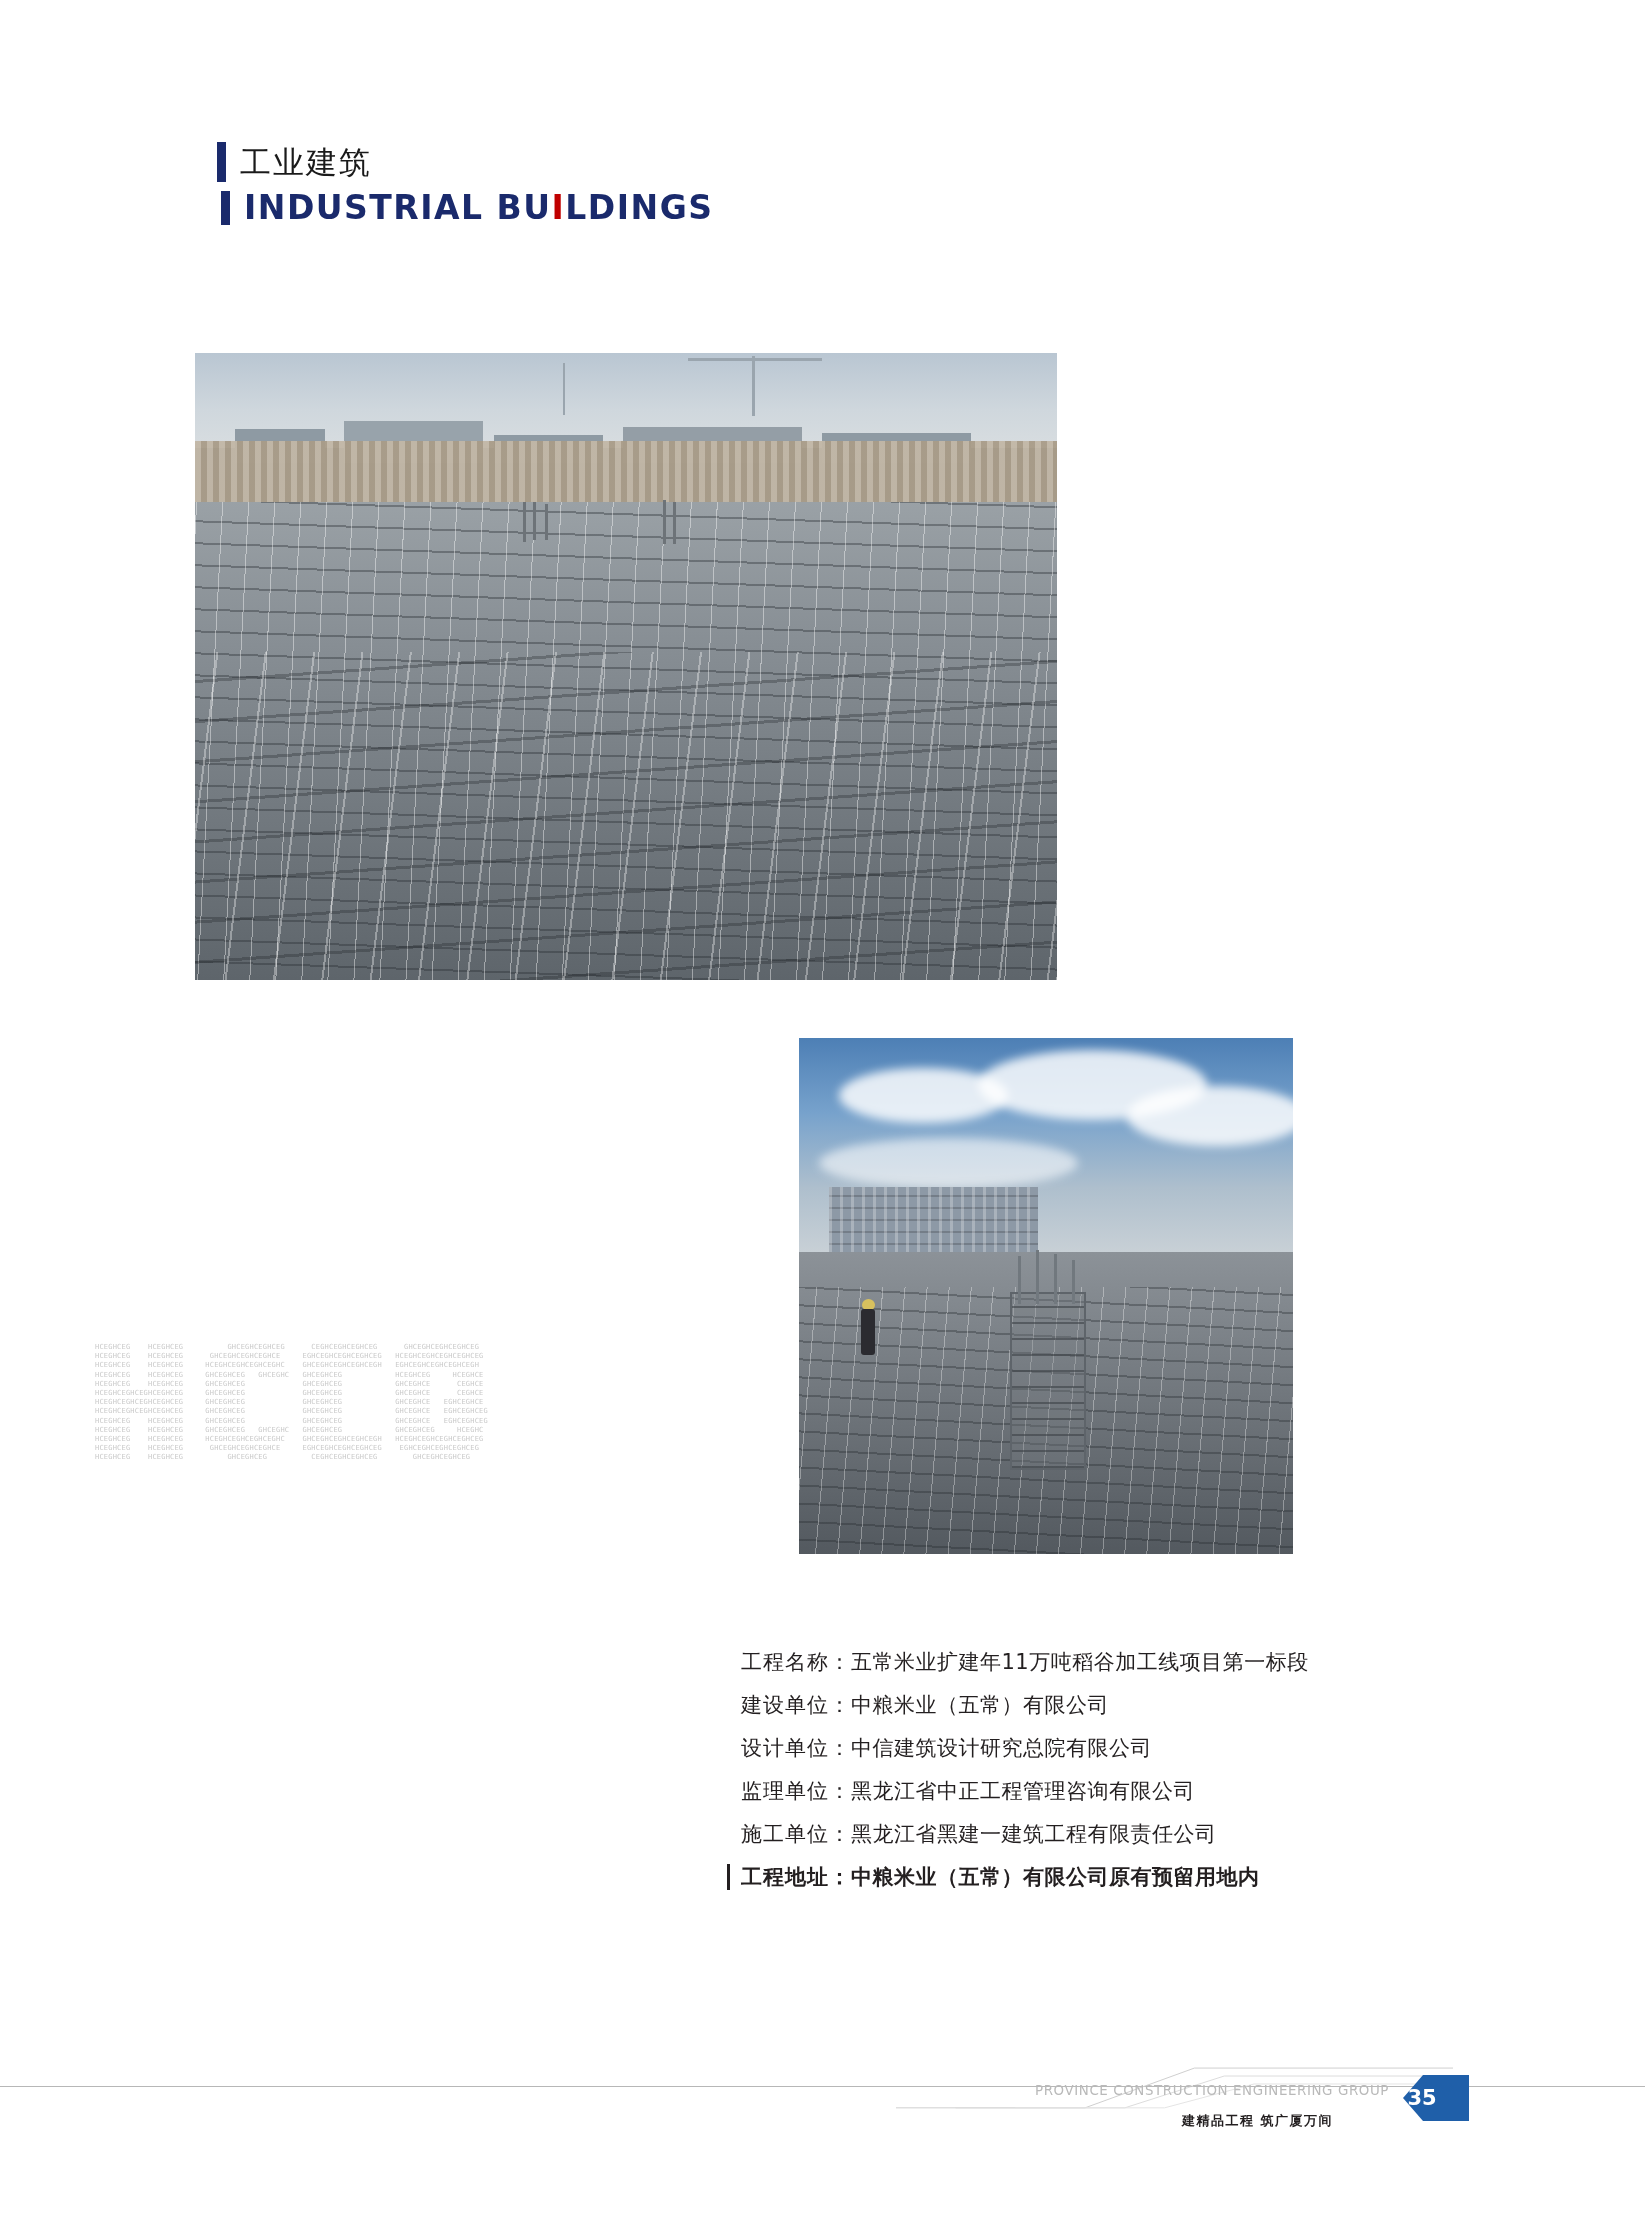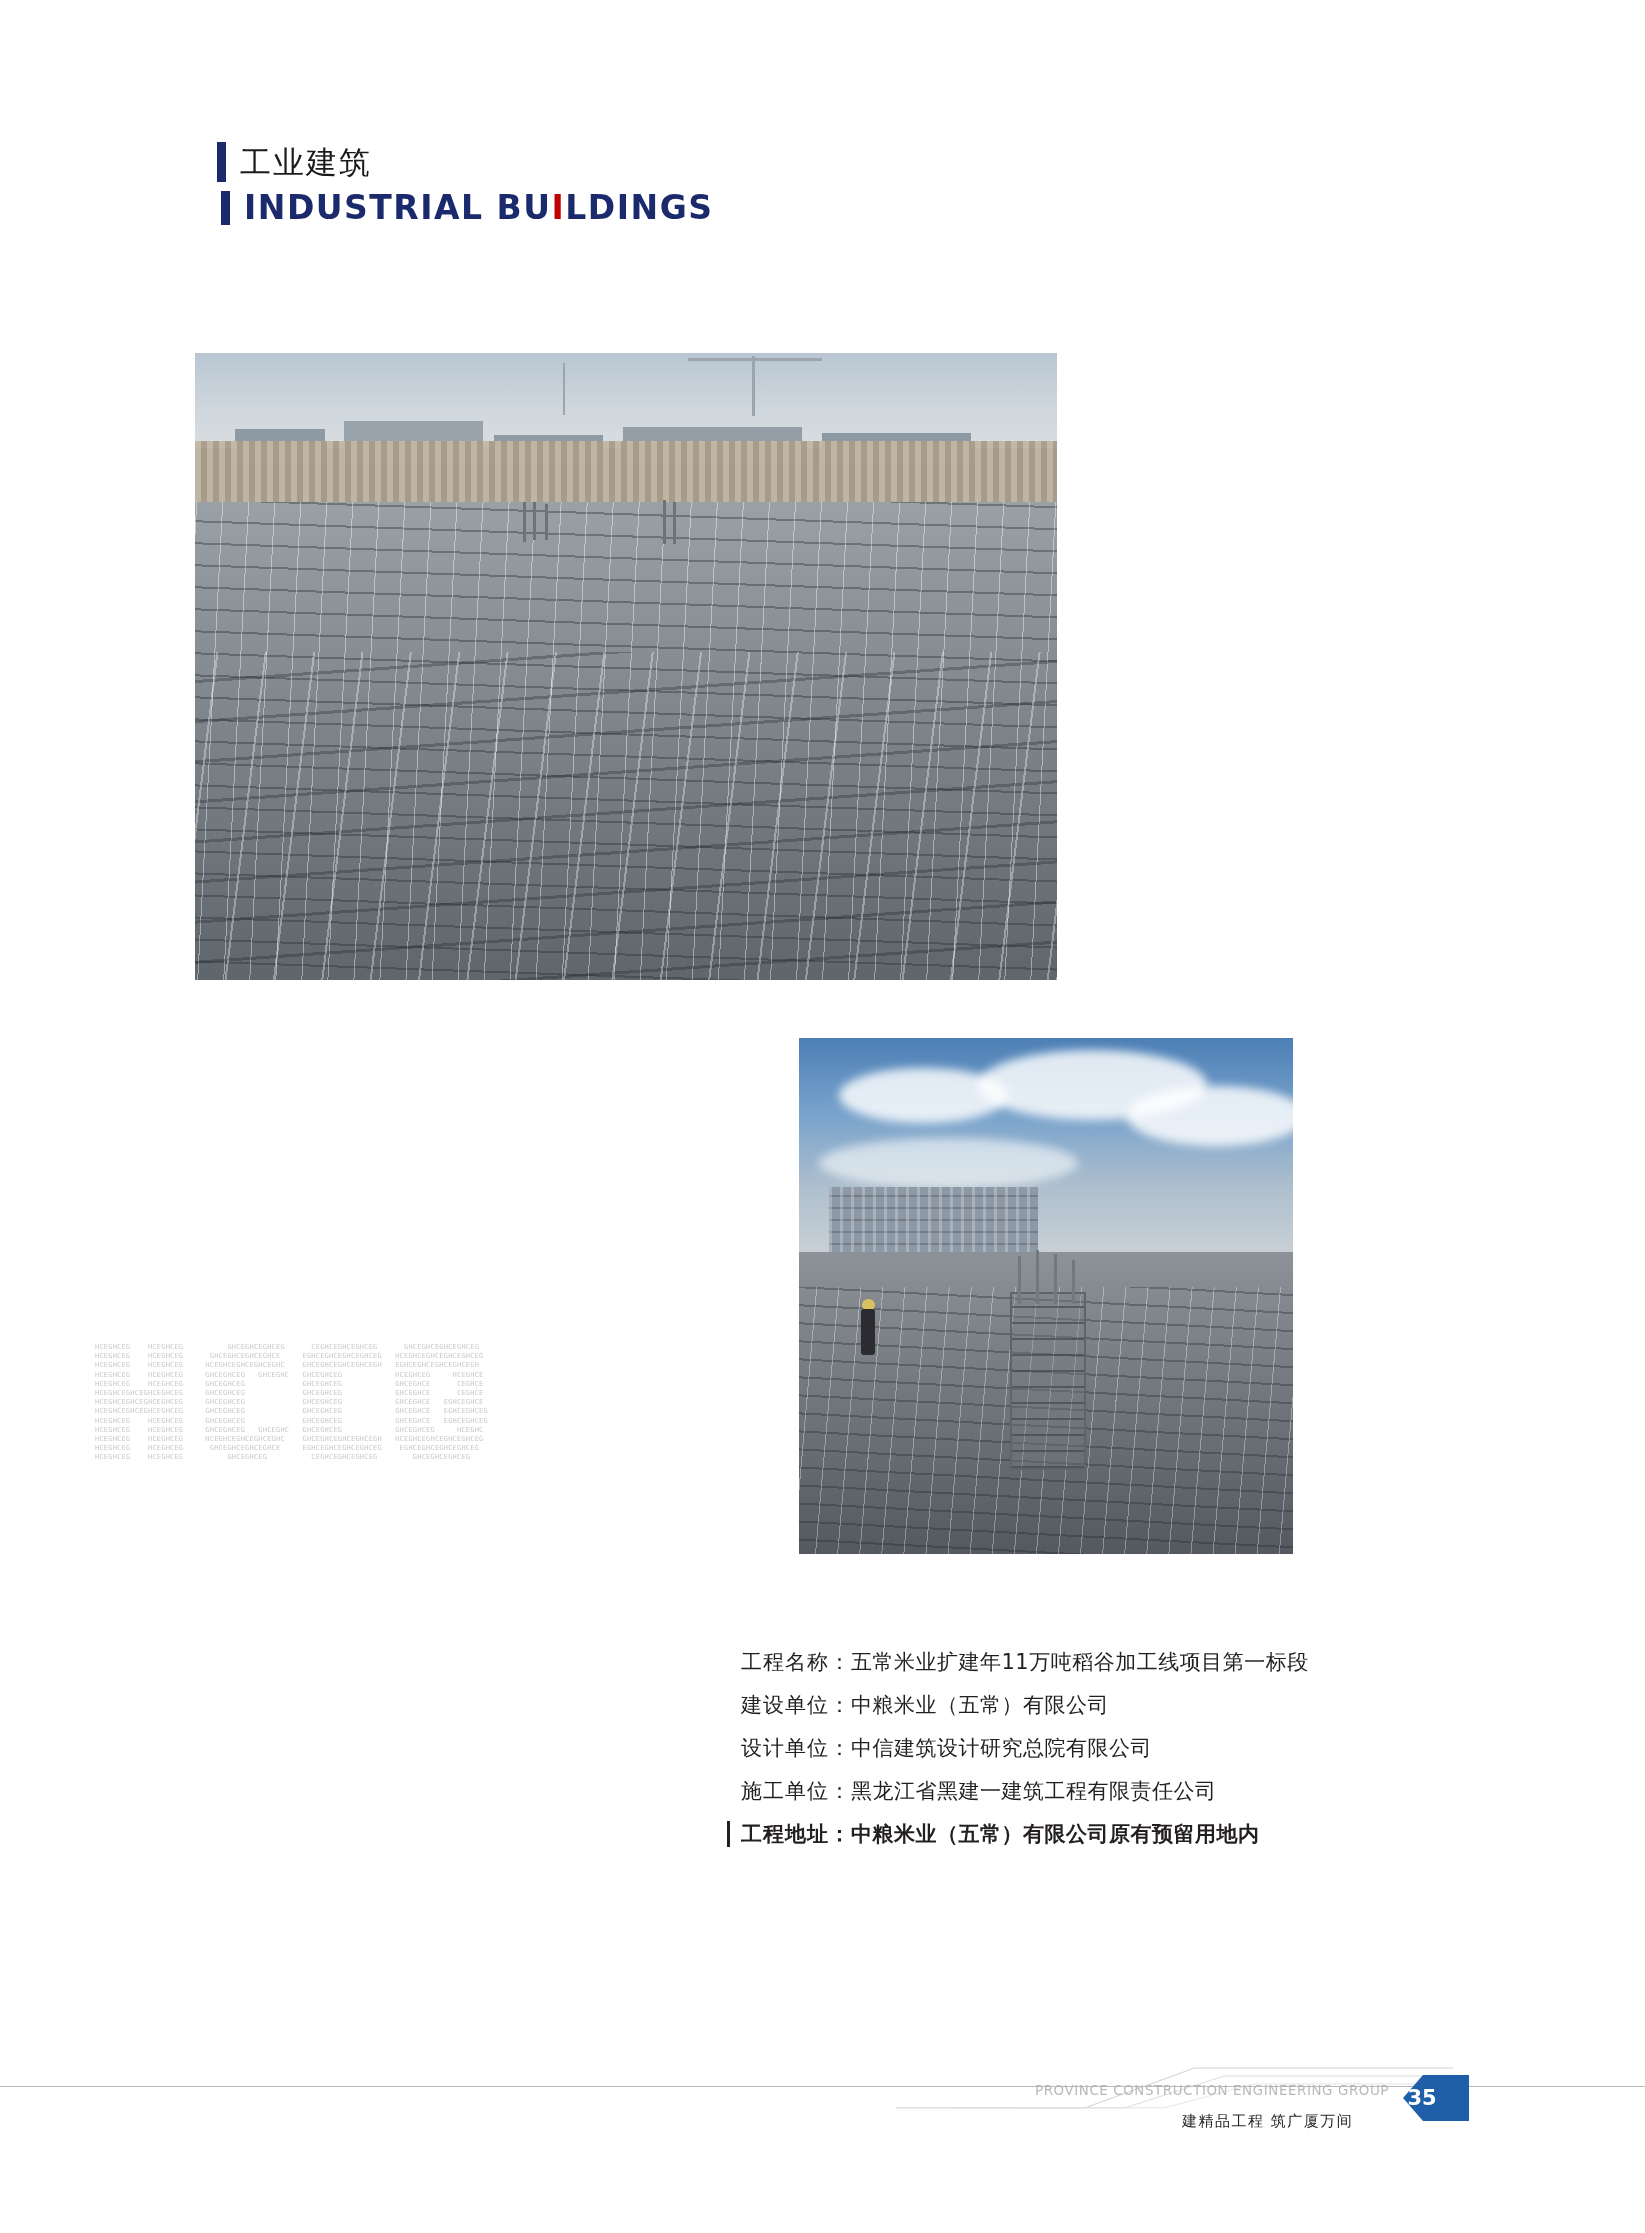--- a/index.html
+++ b/index.html
@@ -292,22 +292,22 @@
     top: 2083px;
     font-size: 13.4px;
     letter-spacing: 0.6px;
     color: #b9b9b9;
     font-family: "DejaVu Sans", "Liberation Sans", sans-serif;
   }
   .footer-cn {
     position: absolute;
     left: 1182px;
     top: 2112px;
-    font-size: 15px;
-    font-weight: normal;
+    font-size: 13px;
+    font-weight: bold;
     color: #231f20;
     letter-spacing: 1.5px;
   }
   .page-tab {
     position: absolute;
     left: 1423px;
     top: 2075px;
     width: 46px;
     height: 46px;
     background: #1f5fa9;
@@ -412,20 +412,24 @@
   </div>
   <div class="info-row">
     <div class="info-label">建设单位：</div>
     <div class="info-value">中粮米业（五常）有限公司</div>
   </div>
   <div class="info-row">
     <div class="info-label">设计单位：</div>
     <div class="info-value">中信建筑设计研究总院有限公司</div>
   </div>
   <div class="info-row">
+    <div class="info-label">监理单位：</div>
+    <div class="info-value">黑龙江省中正工程管理咨询有限公司</div>
+  </div>
+  <div class="info-row">
     <div class="info-label">施工单位：</div>
     <div class="info-value">黑龙江省黑建一建筑工程有限责任公司</div>
   </div>
   <div class="info-row bold">
     <div class="info-label">工程地址：</div>
     <div class="info-value">中粮米业（五常）有限公司原有预留用地内</div>
   </div>
 </div>
 
 <div class="footer-line"></div>

